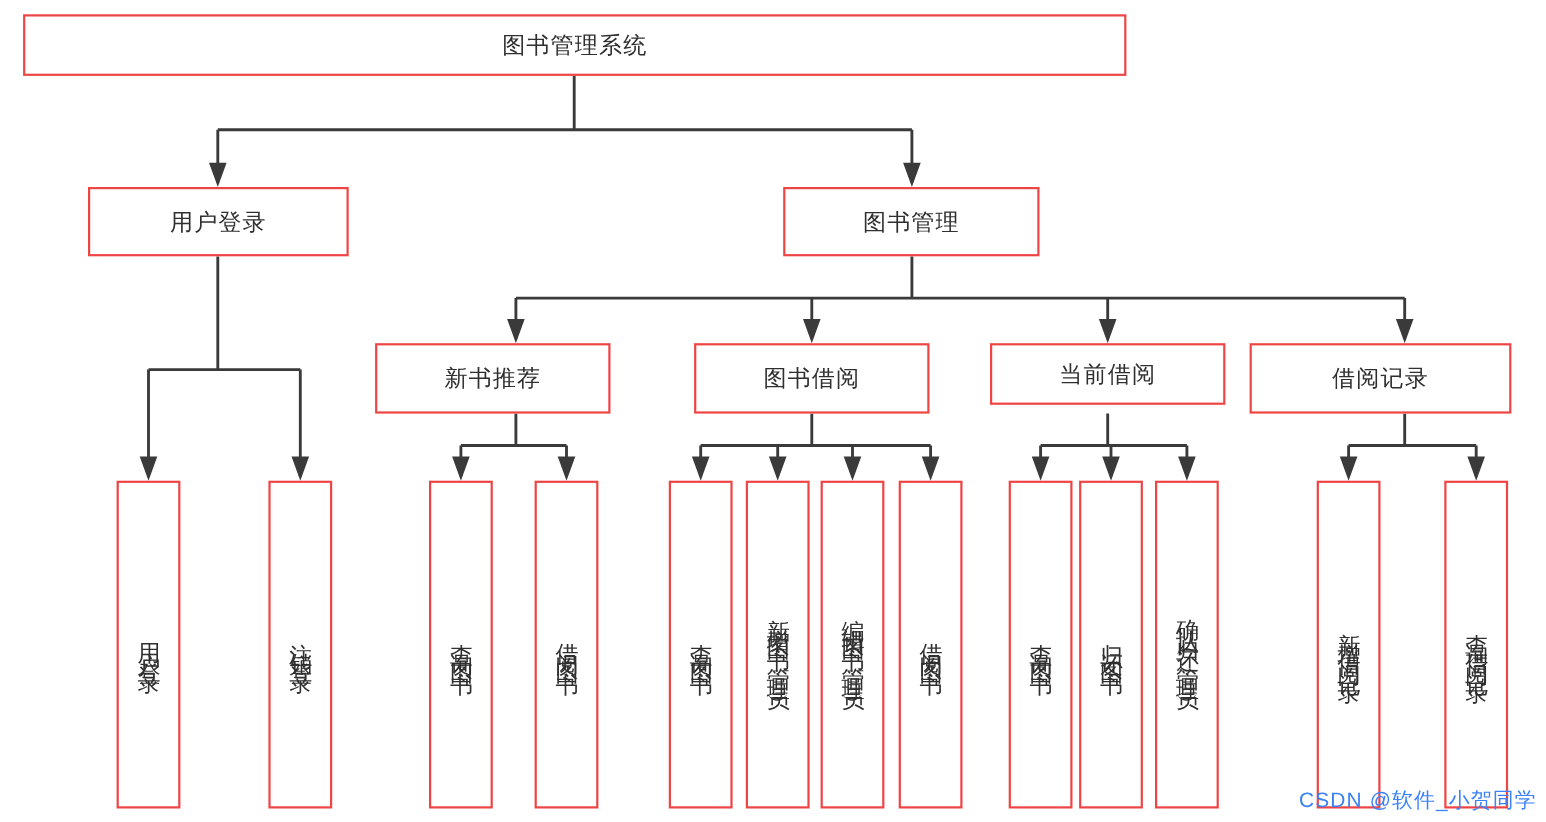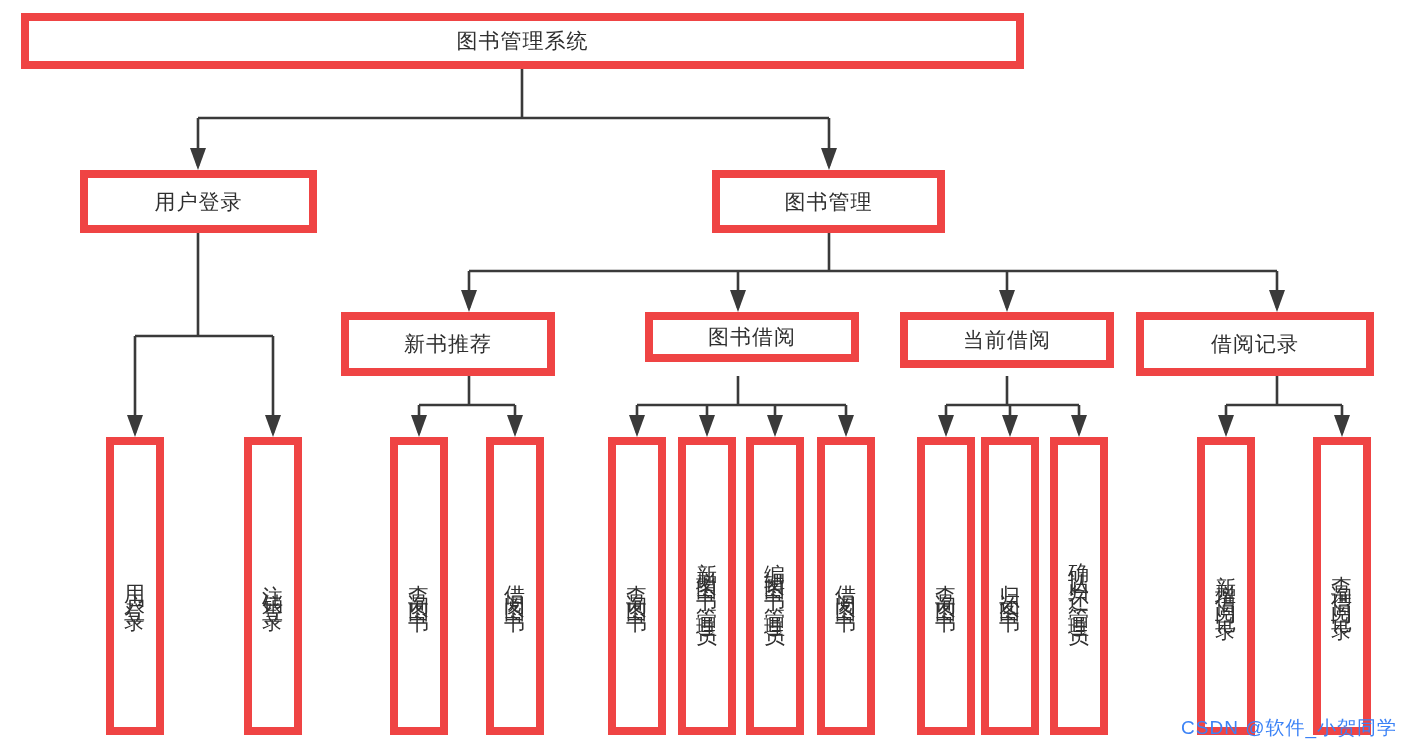--- a/index.html
+++ b/index.html
@@ -8,39 +8,39 @@
     width:1405px;height:747px;
     background:#ffffff;
     font-family:"Liberation Sans","DejaVu Sans",sans-serif;
     overflow:hidden;
   }
   #connectors{position:absolute;left:0;top:0;width:1405px;height:747px;}
   .node{
     position:absolute;
     box-sizing:border-box;
     background:#ffffff;
-    border:8px solid #ef4444;
+    border:2px solid #ef4444;
     display:flex;align-items:center;justify-content:center;
     color:#2f2f2f;
   }
   .hlabel{font-size:21px;letter-spacing:1px;white-space:nowrap;}
   .vtext{
     writing-mode:vertical-rl;
     text-orientation:mixed;
     font-size:21px;
     letter-spacing:9px;
     line-height:1;
     color:#2f2f2f;
   }
   
   #n-root {left:21px;  top:13px;  width:1003px; height:56px;}
   #n-login{left:80px;  top:170px; width:237px;  height:63px;}
   #n-mgmt {left:712px; top:170px; width:233px;  height:63px;}
   #n-new  {left:341px; top:312px; width:214px;  height:64px;}
-  #n-borrow{left:645px;top:312px; width:214px;  height:50px;}
+  #n-borrow{left:631px;top:312px; width:214px;  height:64px;}
   #n-cur  {left:900px; top:312px; width:214px;  height:56px;}
   #n-rec  {left:1136px;top:312px; width:238px;  height:64px;}
   .leaf{top:437px;height:298px;width:58px;}
   #l-1{left:106px;} #l-2{left:244px;}
   #l-3{left:390px;} #l-4{left:486px;}
   #l-5{left:608px;} #l-6{left:678px;} #l-7{left:746px;} #l-8{left:817px;}
   #l-9{left:917px;} #l-10{left:981px;} #l-11{left:1050px;}
   #l-12{left:1197px;} #l-13{left:1313px;}
   #watermark{
     position:absolute;

